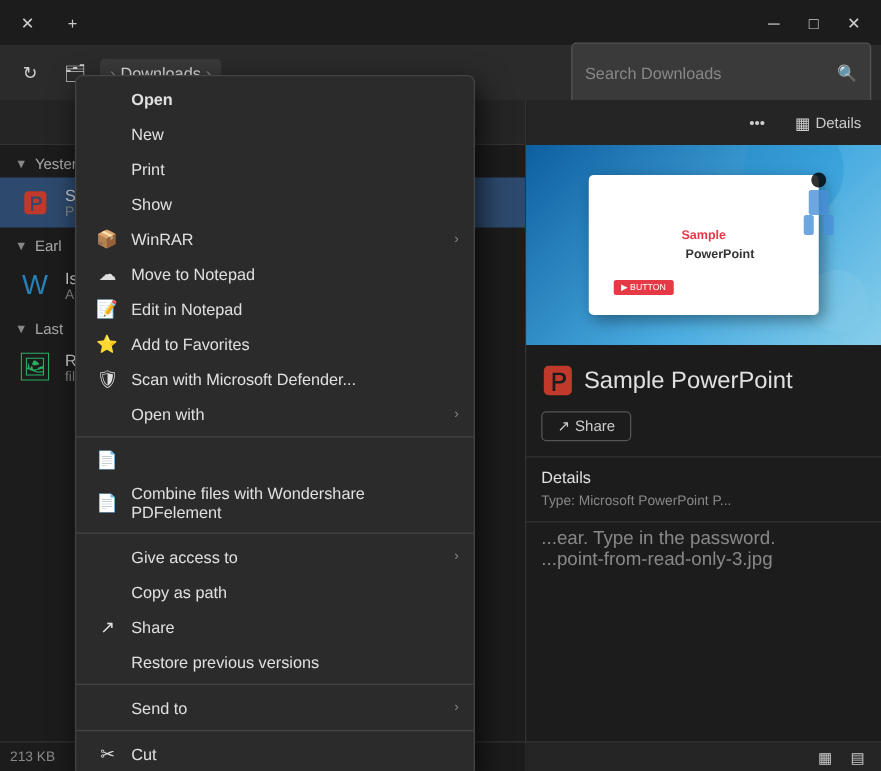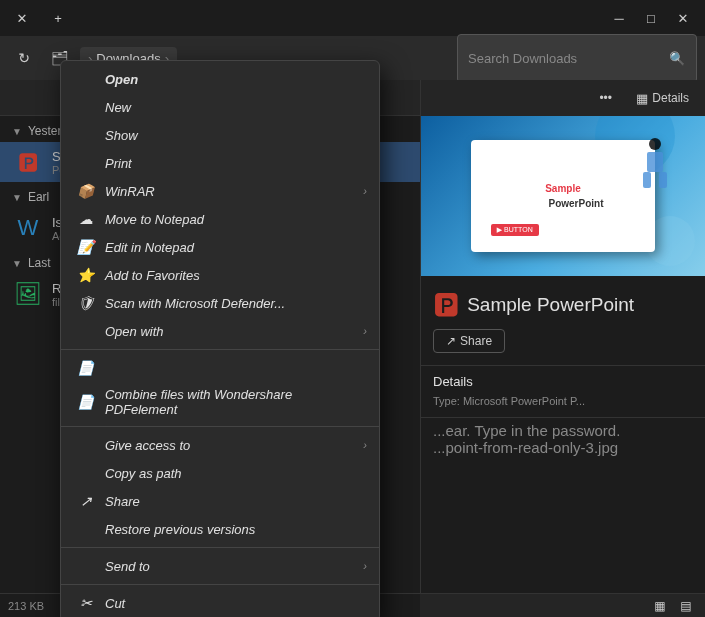--- a/index.html
+++ b/index.html
@@ -248,21 +248,20 @@
     }
     .ctx-item {
       display: flex;
       align-items: center;
       padding: 5px 16px;
       font-size: 13px;
       color: #e0e0e0;
       cursor: pointer;
       gap: 10px;
       position: relative;
-      font-style: italic;
     }
     .ctx-item.bold { font-weight: 600; }
     .ctx-item .ctx-arrow {
       position: absolute;
       right: 12px;
       color: #888;
       font-size: 11px;
     }
     .ctx-separator {
       height: 1px;
@@ -460,25 +459,25 @@
 <div class="ctx-item bold">
       <span class="ctx-icon"></span>
       <span>Open</span>
     </div>
     <div class="ctx-item">
       <span class="ctx-icon"></span>
       <span>New</span>
     </div>
     <div class="ctx-item">
       <span class="ctx-icon"></span>
+      <span>Print</span>
+    </div>
+    <div class="ctx-item">
+      <span class="ctx-icon"></span>
       <span>Show</span>
-    </div>
-    <div class="ctx-item">
-      <span class="ctx-icon"></span>
-      <span>Print</span>
     </div>
     <div class="ctx-item">
       <span class="ctx-icon">📦</span>
       <span>WinRAR</span>
       <span class="ctx-arrow">›</span>
     </div>
     <div class="ctx-item">
       <span class="ctx-icon">☁</span>
       <span>Move to Notepad</span>
     </div>

